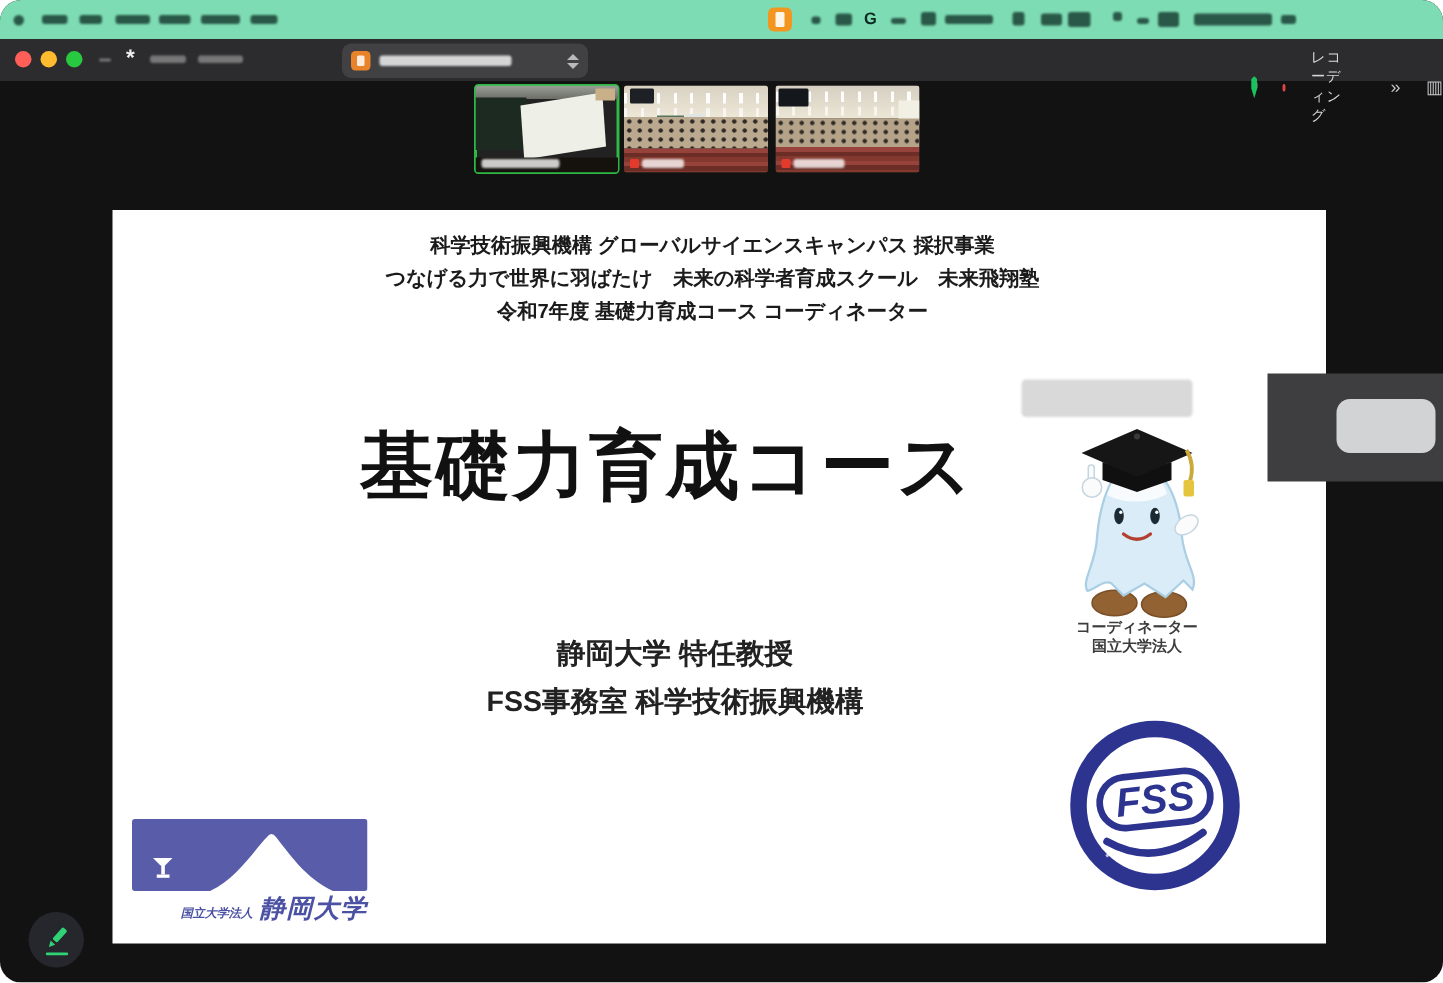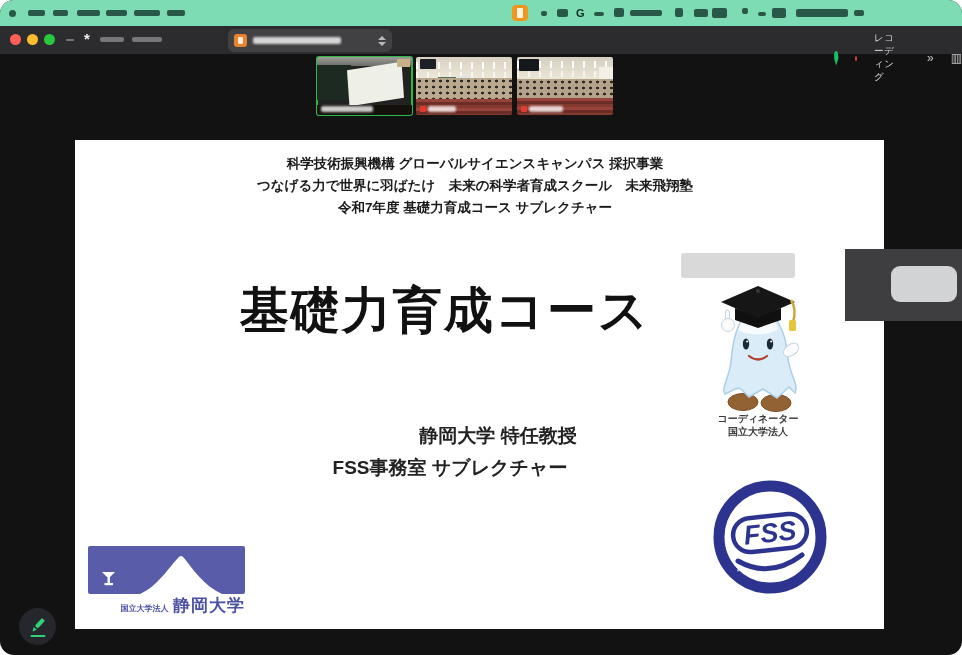--- a/index.html
+++ b/index.html
@@ -38,21 +38,21 @@
   .slide{left:75px;top:140px;width:809px;height:489px;background:#ffffff;color:#161616;}
   .hdr{left:15px;width:770px;text-align:center;font-size:13.5px;font-weight:bold;color:#1b1b1b;white-space:nowrap;}
   .main-title{left:0;top:138px;width:740px;text-align:center;font-size:49px;font-weight:600;
               letter-spacing:2px;color:#111;white-space:nowrap;}
   .author{left:0;width:750px;text-align:center;font-size:19px;font-weight:600;color:#222;white-space:nowrap;}
   .redact{left:606px;top:113px;width:114px;height:25px;background:#d9d9d9;border-radius:3px;filter:blur(.6px);}
   .mascot-cap{left:604px;top:272px;width:158px;text-align:center;font-size:10px;font-weight:bold;
               color:#3c3c3c;line-height:13px;filter:blur(.5px);}
   .datebox{left:582px;top:441px;width:240px;text-align:center;font-size:12px;font-weight:bold;
            color:#101010;line-height:17px;filter:blur(.3px);white-space:nowrap;}
-  .univ-text{left:13px;top:454px;width:157px;text-align:right;color:#4b51a3;white-space:nowrap;}
+  .univ-text{left:13px;top:454px;width:157px;text-align:right;color:#4b51a3;white-space:nowrap;font-style:italic;}
   
   .side-panel{left:845px;top:249px;width:117px;height:72px;background:#3e3e40;}
   .side-tab{left:891px;top:266px;width:66px;height:36px;background:#d2d3d5;border-radius:9px;}
   .annotate{left:19px;top:608px;width:37px;height:37px;border-radius:50%;background:#25272d;
             display:flex;align-items:center;justify-content:center;}
 </style>
 </head>
 <body>
 
 <div class="screen">
@@ -153,28 +153,28 @@
     <div class="vlabel">
       <span class="mic"></span>
       <div class="wblob" style="width:34px;height:6px;"></div>
     </div>
   </div>
 
   <div class="abs slide">
 
     <div class="abs hdr" style="top:37px;">つなげる力で世界に羽ばたけ　未来の科学者育成スクール　未来飛翔塾</div>
     <div class="abs hdr" style="top:15px;">科学技術振興機構 グローバルサイエンスキャンパス 採択事業</div>
-    <div class="abs hdr" style="top:59px;">令和7年度 基礎力育成コース サブレクチャー</div>
+    <div class="abs hdr" style="top:59px;">令和7年度 基礎力育成コース コーディネーター</div>
 
     <div class="abs redact"></div>
 
     <div class="abs main-title">基礎力育成コース</div>
 
-    <div class="abs author" style="top:283px;margin-left:48px;">静岡大学 特任教授</div>
-    <div class="abs author" style="top:315px;">FSS事務室 サブレクチャー</div>
+    <div class="abs author" style="top:283px;">静岡大学 特任教授</div>
+    <div class="abs author" style="top:315px;">FSS事務室 科学技術振興機構</div>
 
     <svg class="abs" style="left:608px;top:138px;" width="150" height="135" viewBox="0 0 150 135">
       <ellipse cx="60" cy="124" rx="15" ry="8.5" fill="#936233" stroke="#7a4e26" stroke-width="1"></ellipse>
       <ellipse cx="93" cy="125" rx="15" ry="8.5" fill="#936233" stroke="#7a4e26" stroke-width="1"></ellipse>
       <path d="M75,30 C58,32 50,56 48,84 C46,100 38,110 42,116 C48,114 54,108 58,111 L66,119 L80,111 L94,120 L106,109 L112,115 C116,106 107,98 105,80 C103,54 93,32 75,30 Z" fill="#d9ecf8" stroke="#aacfe4" stroke-width="1.5"></path>
       <path d="M75,30 C66,31 59,40 55,52 C66,58 85,58 95,51 C91,40 84,31 75,30 Z" fill="#ffffff" opacity=".8"></path>
       <ellipse cx="63" cy="66" rx="3.2" ry="5.5" fill="#1c2b33"></ellipse>
       <ellipse cx="87" cy="66" rx="3.2" ry="5.5" fill="#1c2b33"></ellipse>
       <circle cx="64.2" cy="63.5" r="1.1" fill="#fff"></circle>
       <circle cx="88.2" cy="63.5" r="1.1" fill="#fff"></circle>

